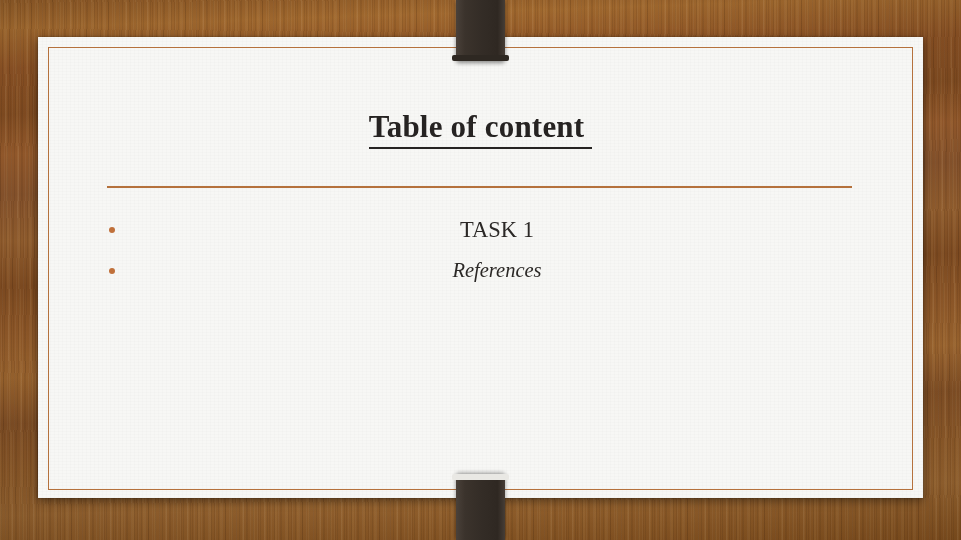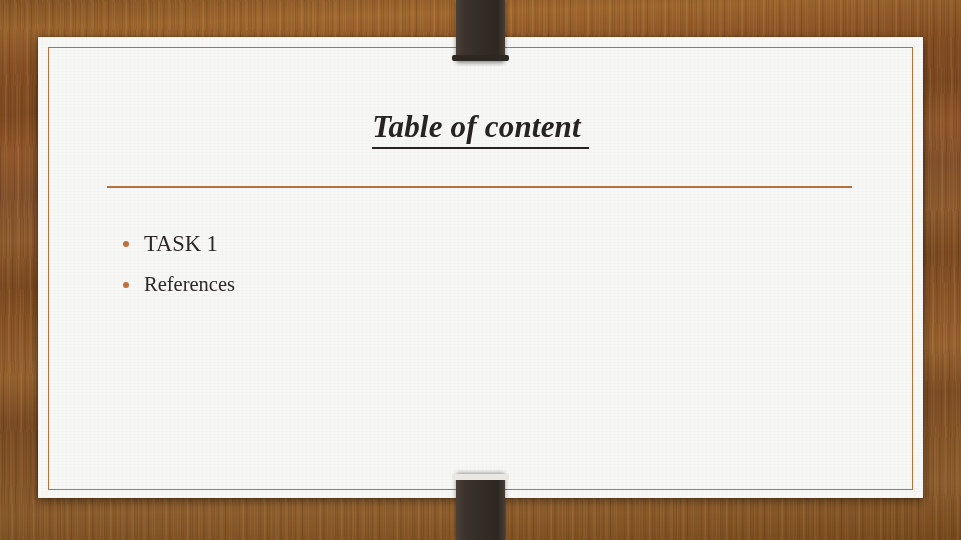--- a/index.html
+++ b/index.html
@@ -159,21 +159,20 @@
   }
 
   .title {
     position: absolute;
     left: 0;
     top: 72px;
     width: 885px;
     text-align: center;
     font-size: 31px;
     font-weight: bold;
-    font-style: italic;
     color: #262322;
     letter-spacing: 0.2px;
     white-space: pre;
   }
   .title span.tx {
     border-bottom: 2px solid #262322;
     padding-bottom: 3px;
   }
 
   .divider {
@@ -184,22 +183,23 @@
     height: 0;
     border-top: 2px solid #b5713c;
   }
 
   .bullets {
     position: absolute;
     left: 66px;
     top: 172px;
     width: 760px;
     list-style: none;
-    margin: 14px;
+    margin: 0;
     padding: 0;
+    text-align: center;
   }
   .bullets li {
     position: relative;
     height: 41px;
     line-height: 41px;
     padding-left: 26px;
     color: #2b2826;
     font-size: 22.5px;
     white-space: nowrap;
   }
@@ -208,20 +208,21 @@
     left: 5px;
     top: 50%;
     margin-top: -3px;
     width: 6px;
     height: 6px;
     border-radius: 50%;
     background: #c0703a;
   }
   .bullets li.small {
     font-size: 20.5px;
+    font-style: italic;
   }
 </style>
 </head>
 <body>
 
 <div id="slide">
 
   <div class="wood"></div>
   <div class="wood-vignette"></div>
 

